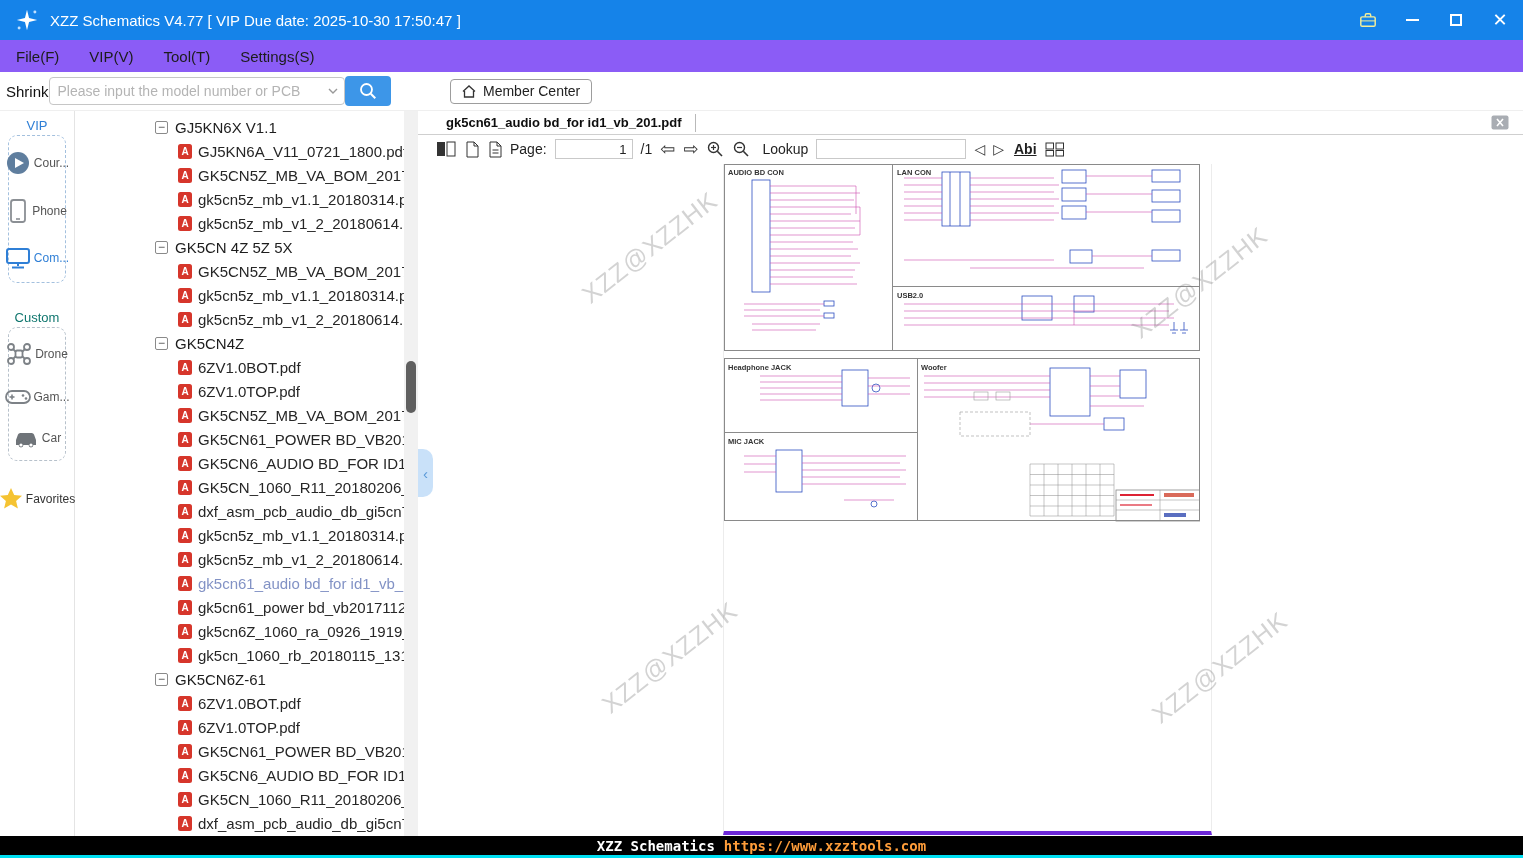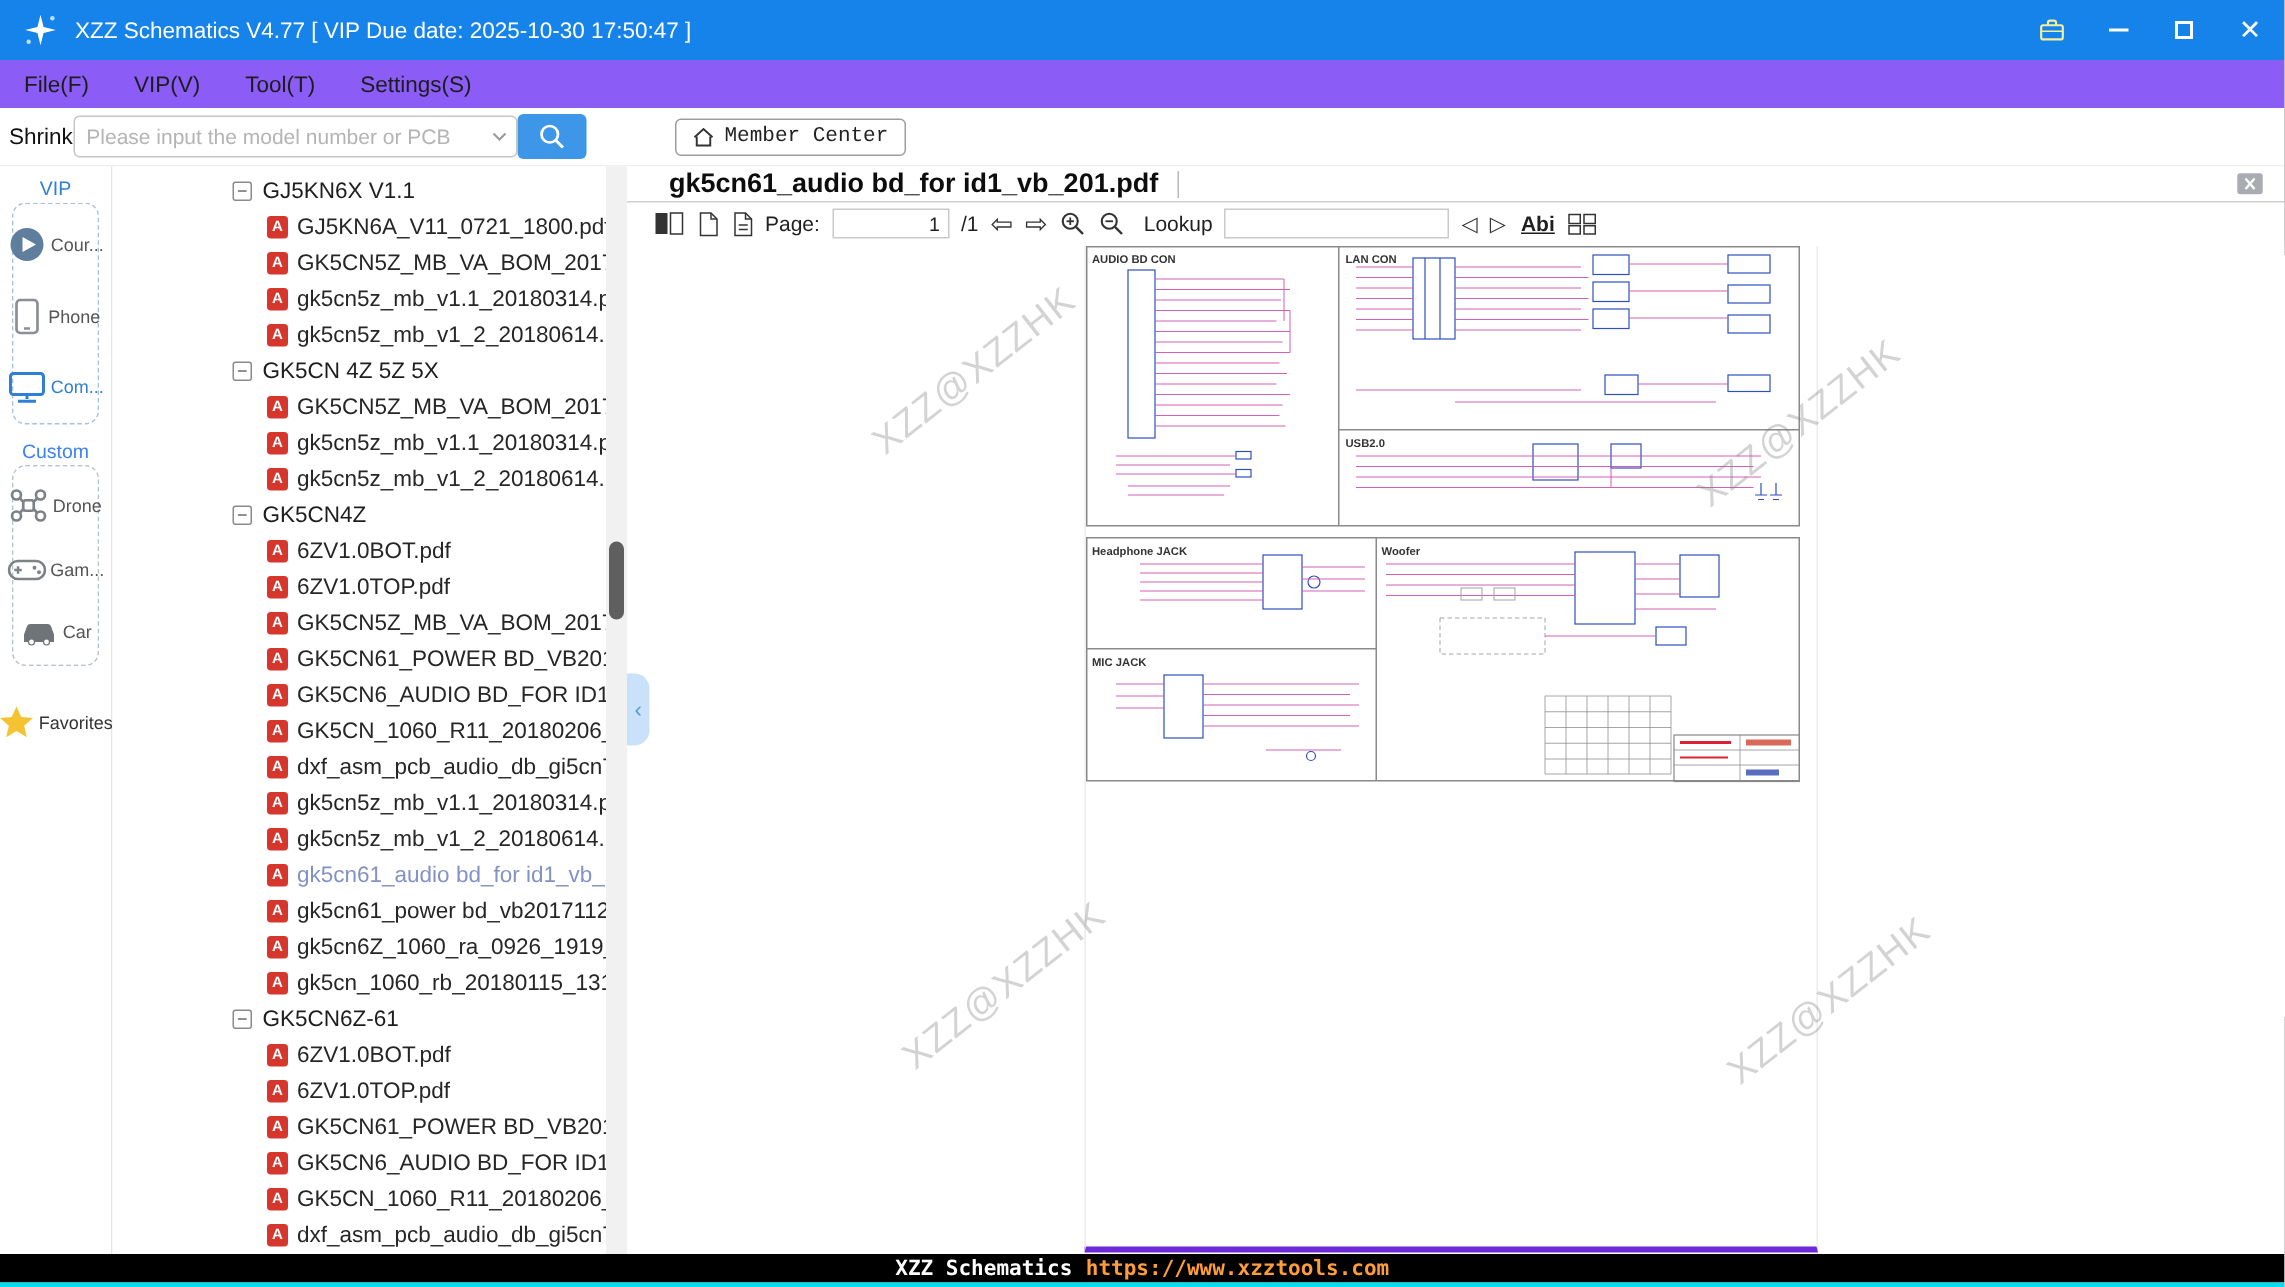--- a/index.html
+++ b/index.html
@@ -24,30 +24,30 @@
   
   .row2{height:38px;display:flex;align-items:center;background:#fff}
   .searchbar{width:432px;flex:none;display:flex;align-items:center;padding-left:6px}
   .shrink{font-size:15px;color:#101010;cursor:pointer}
   .search-combo{position:relative;width:296px;height:28px;border:1px solid #c6c6c6;border-radius:4px;display:flex;align-items:center;background:#fff}
   .search-combo input{flex:1;min-width:0;border:none;outline:none;font-size:14px;padding:0 8px;color:#333;background:transparent;font-family:"Liberation Sans",sans-serif}
   .search-combo input::placeholder{color:#b4b4b4}
   .combo-chev{width:22px;display:flex;justify-content:center;cursor:pointer}
   .search-btn{width:46px;height:30px;background:#3d96e8;border:none;border-radius:4px;display:flex;align-items:center;justify-content:center;cursor:pointer}
   .member-wrap{padding-left:18px}
-  .member-btn{display:flex;align-items:center;gap:7px;height:25px;padding:0 11px;background:#fff;border:1px solid #9d9d9d;border-radius:4px;font-size:14px;color:#222;cursor:pointer;font-family:Liberation Mono, monospace}
+  .member-btn{display:flex;align-items:center;gap:7px;height:25px;padding:0 11px;background:#fff;border:1px solid #9d9d9d;border-radius:4px;font-size:14px;color:#222;cursor:pointer;font-family:Liberation Sans, sans-serif}
 
   
   .content{position:relative;height:726px;display:flex;border-top:1px solid #efefef}
 
   
   .iconbar{width:75px;flex:none;border-right:1px solid #e4e4e4;padding-top:4px;display:flex;flex-direction:column;align-items:center;background:#fff}
   .grp-label{font-size:13px;margin:3px 0 2px}
   .grp-label.vip{color:#2f7fd6}
-  .grp-label.custom{color:#3b82f6;margin-top:10px}
+  .grp-label.custom{color:#0f766e;margin-top:27px}
   .grp-box{width:58px;border:1px dashed #a3c0de;border-radius:9px;padding:14px 0 12px;display:flex;flex-direction:column;align-items:center;gap:22px}
   .grp-box.custom{border-color:#b7c1cb}
   .cat-item{display:flex;align-items:center;gap:3px;cursor:pointer}
   .cat-item .lab{font-size:12px;color:#555;white-space:nowrap}
   .cat-item.active .lab{color:#2f7fd6}
   .fav{margin-top:26px}
 
   
   .tree{width:329px;flex:none;padding-top:4px;overflow:hidden;font-size:15px;background:#fff}
   .tree-group{height:24px;display:flex;align-items:center;gap:7px;padding-left:80px;color:#1d1d1d;cursor:pointer;white-space:nowrap}
@@ -59,21 +59,21 @@
   .pdf-icon::before{content:"A";position:absolute;inset:0;color:#fff;font-size:10px;font-weight:bold;display:flex;align-items:center;justify-content:center;font-family:"Liberation Sans",sans-serif}
 
   
   .vscroll{width:14px;flex:none;background:#f1f1f1;position:relative;cursor:default}
   .vthumb{position:absolute;left:2px;top:250px;width:10px;height:52px;background:#5f5f5f;border-radius:5px;cursor:pointer}
   .collapse-tab{position:absolute;left:418px;top:338px;width:15px;height:48px;background:rgba(195,222,248,.9);border-radius:0 10px 10px 0;display:flex;align-items:center;justify-content:center;color:#5a99d8;font-size:15px;cursor:pointer;z-index:9}
 
   
   .viewer{flex:1;min-width:0;display:flex;flex-direction:column;background:#fff}
   .tabbar{height:24px;border-bottom:1px solid #cfcfcf;display:flex;align-items:center;padding-left:28px}
-  .tab-title{font-size:18px;font-weight:bold;color:#0d0d0d;white-space:nowrap;cursor:pointer}
+  .tab-title{font-size:13px;font-weight:bold;color:#0d0d0d;white-space:nowrap;cursor:pointer}
   .tab-divider{width:1px;height:18px;background:#b9b9b9;margin-left:13px}
   .closedoc{margin-left:auto;margin-right:14px;display:flex;cursor:pointer}
   .pdfbar{height:28px;display:flex;align-items:center;gap:8px;padding-left:18px;font-size:14px;color:#1f1f1f}
   .pbtn{display:flex;align-items:center;justify-content:center;cursor:pointer;color:#333}
   .arrow-glyph{font-size:18px;line-height:1}
   .tri-glyph{font-size:14px;line-height:1}
   .page-input{width:78px;height:20px;border:1px solid #c9c9c9;font-size:13px;text-align:right;padding:0 5px;color:#222;outline:none;font-family:"Liberation Sans",sans-serif}
   .lookup-input{width:150px;height:20px;border:1px solid #c9c9c9;outline:none;padding:0 5px;font-size:13px;font-family:"Liberation Sans",sans-serif}
   .abi{font-size:14px;font-weight:bold;text-decoration:underline;cursor:pointer;margin-left:2px}
   .docarea{position:relative;flex:1;overflow:hidden;background:#fff}

